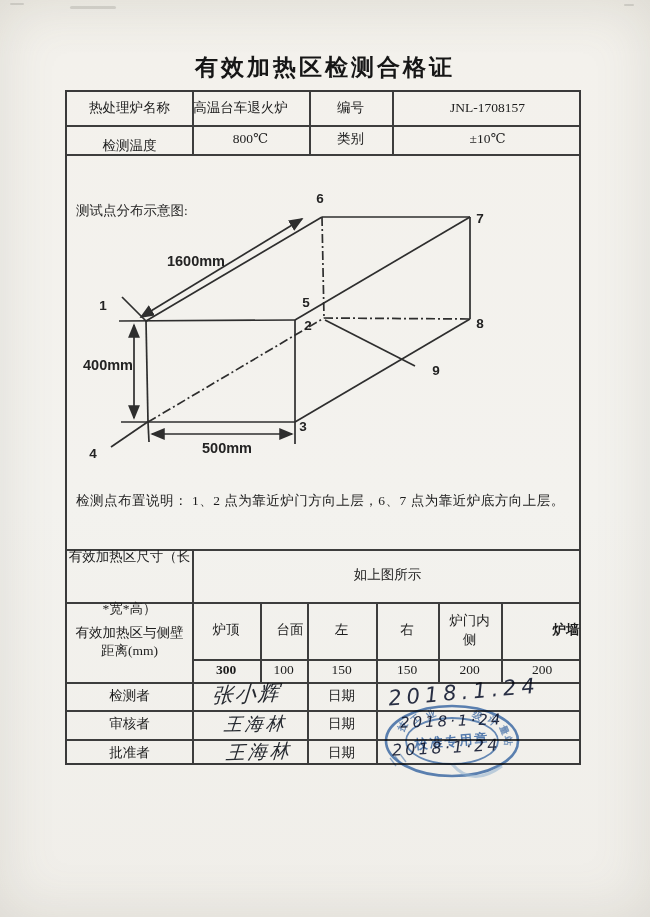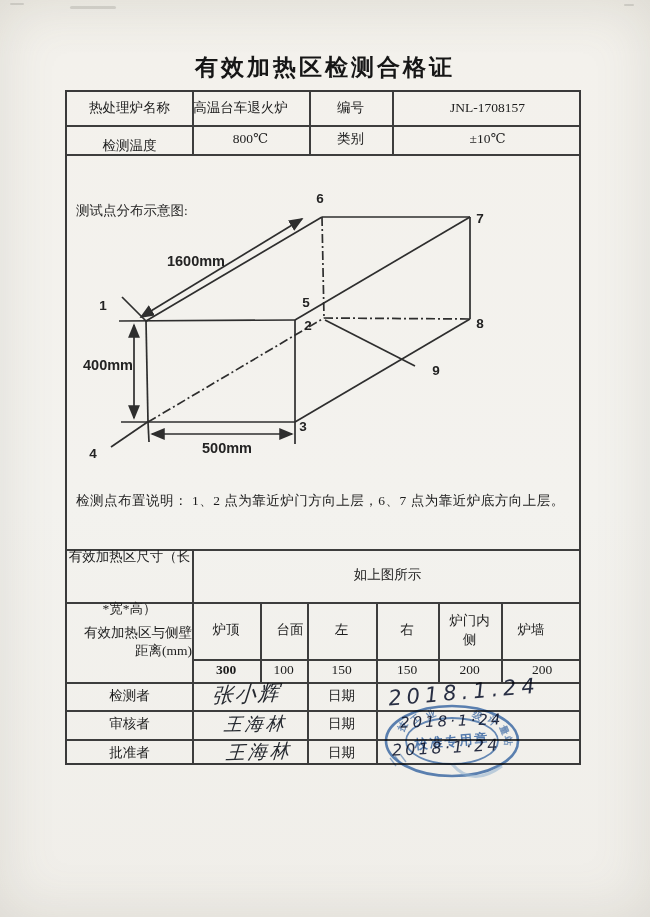--- a/index.html
+++ b/index.html
@@ -139,30 +139,30 @@
     </svg>
 
     <div class="note">检测点布置说明：  1、2 点为靠近炉门方向上层，6、7 点为靠近炉底方向上层。</div>
 
     <div class="cell" style="left:0;top:457px;width:125px;height:68px;flex-direction:column;gap:33px;">
       <span>有效加热区尺寸（长</span>
       <span>*宽*高）</span>
     </div>
     <div class="cell" style="left:125px;top:457px;width:391px;height:53px;">如上图所示</div>
 
-    <div class="cell" style="left:0;top:510px;width:125px;height:80px;flex-direction:column;align-items:flex-end;">
+    <div class="cell" style="left:0;top:510px;width:125px;height:80px;flex-direction:column;">
       <span>有效加热区与侧壁</span>
       <span>距离(mm)</span>
     </div>
     <div class="cell" style="left:125px;top:510px;width:68px;height:57px;text-align:center;">炉顶</div>
     <div class="cell" style="left:193px;top:510px;width:60px;height:57px;">台面</div>
     <div class="cell" style="left:240px;top:510px;width:69px;height:57px;">左</div>
     <div class="cell" style="left:309px;top:510px;width:62px;height:57px;">右</div>
     <div class="cell" style="left:371px;top:510px;width:63px;height:57px;padding:0 8px;box-sizing:border-box;">炉门内侧</div>
-    <div class="cell" style="left:423px;top:510px;width:82px;height:57px;">炉墙</div>
+    <div class="cell" style="left:458px;top:510px;width:82px;height:57px;font-weight:bold;">炉墙</div>
     <div class="cell" style="left:125px;top:567px;width:68px;height:23px;font-weight:bold;">300</div>
     <div class="cell" style="left:193px;top:567px;width:47px;height:23px;">100</div>
     <div class="cell" style="left:240px;top:567px;width:69px;height:23px;">150</div>
     <div class="cell" style="left:309px;top:567px;width:62px;height:23px;">150</div>
     <div class="cell" style="left:371px;top:567px;width:63px;height:23px;">200</div>
     <div class="cell" style="left:434px;top:567px;width:82px;height:23px;">200</div>
 
     <div class="cell" style="left:0;top:590px;width:125px;height:28px;">检测者</div>
     <div class="cell" style="left:240px;top:590px;width:69px;height:28px;">日期</div>
     <div class="cell" style="left:0;top:618px;width:125px;height:29px;">审核者</div>

